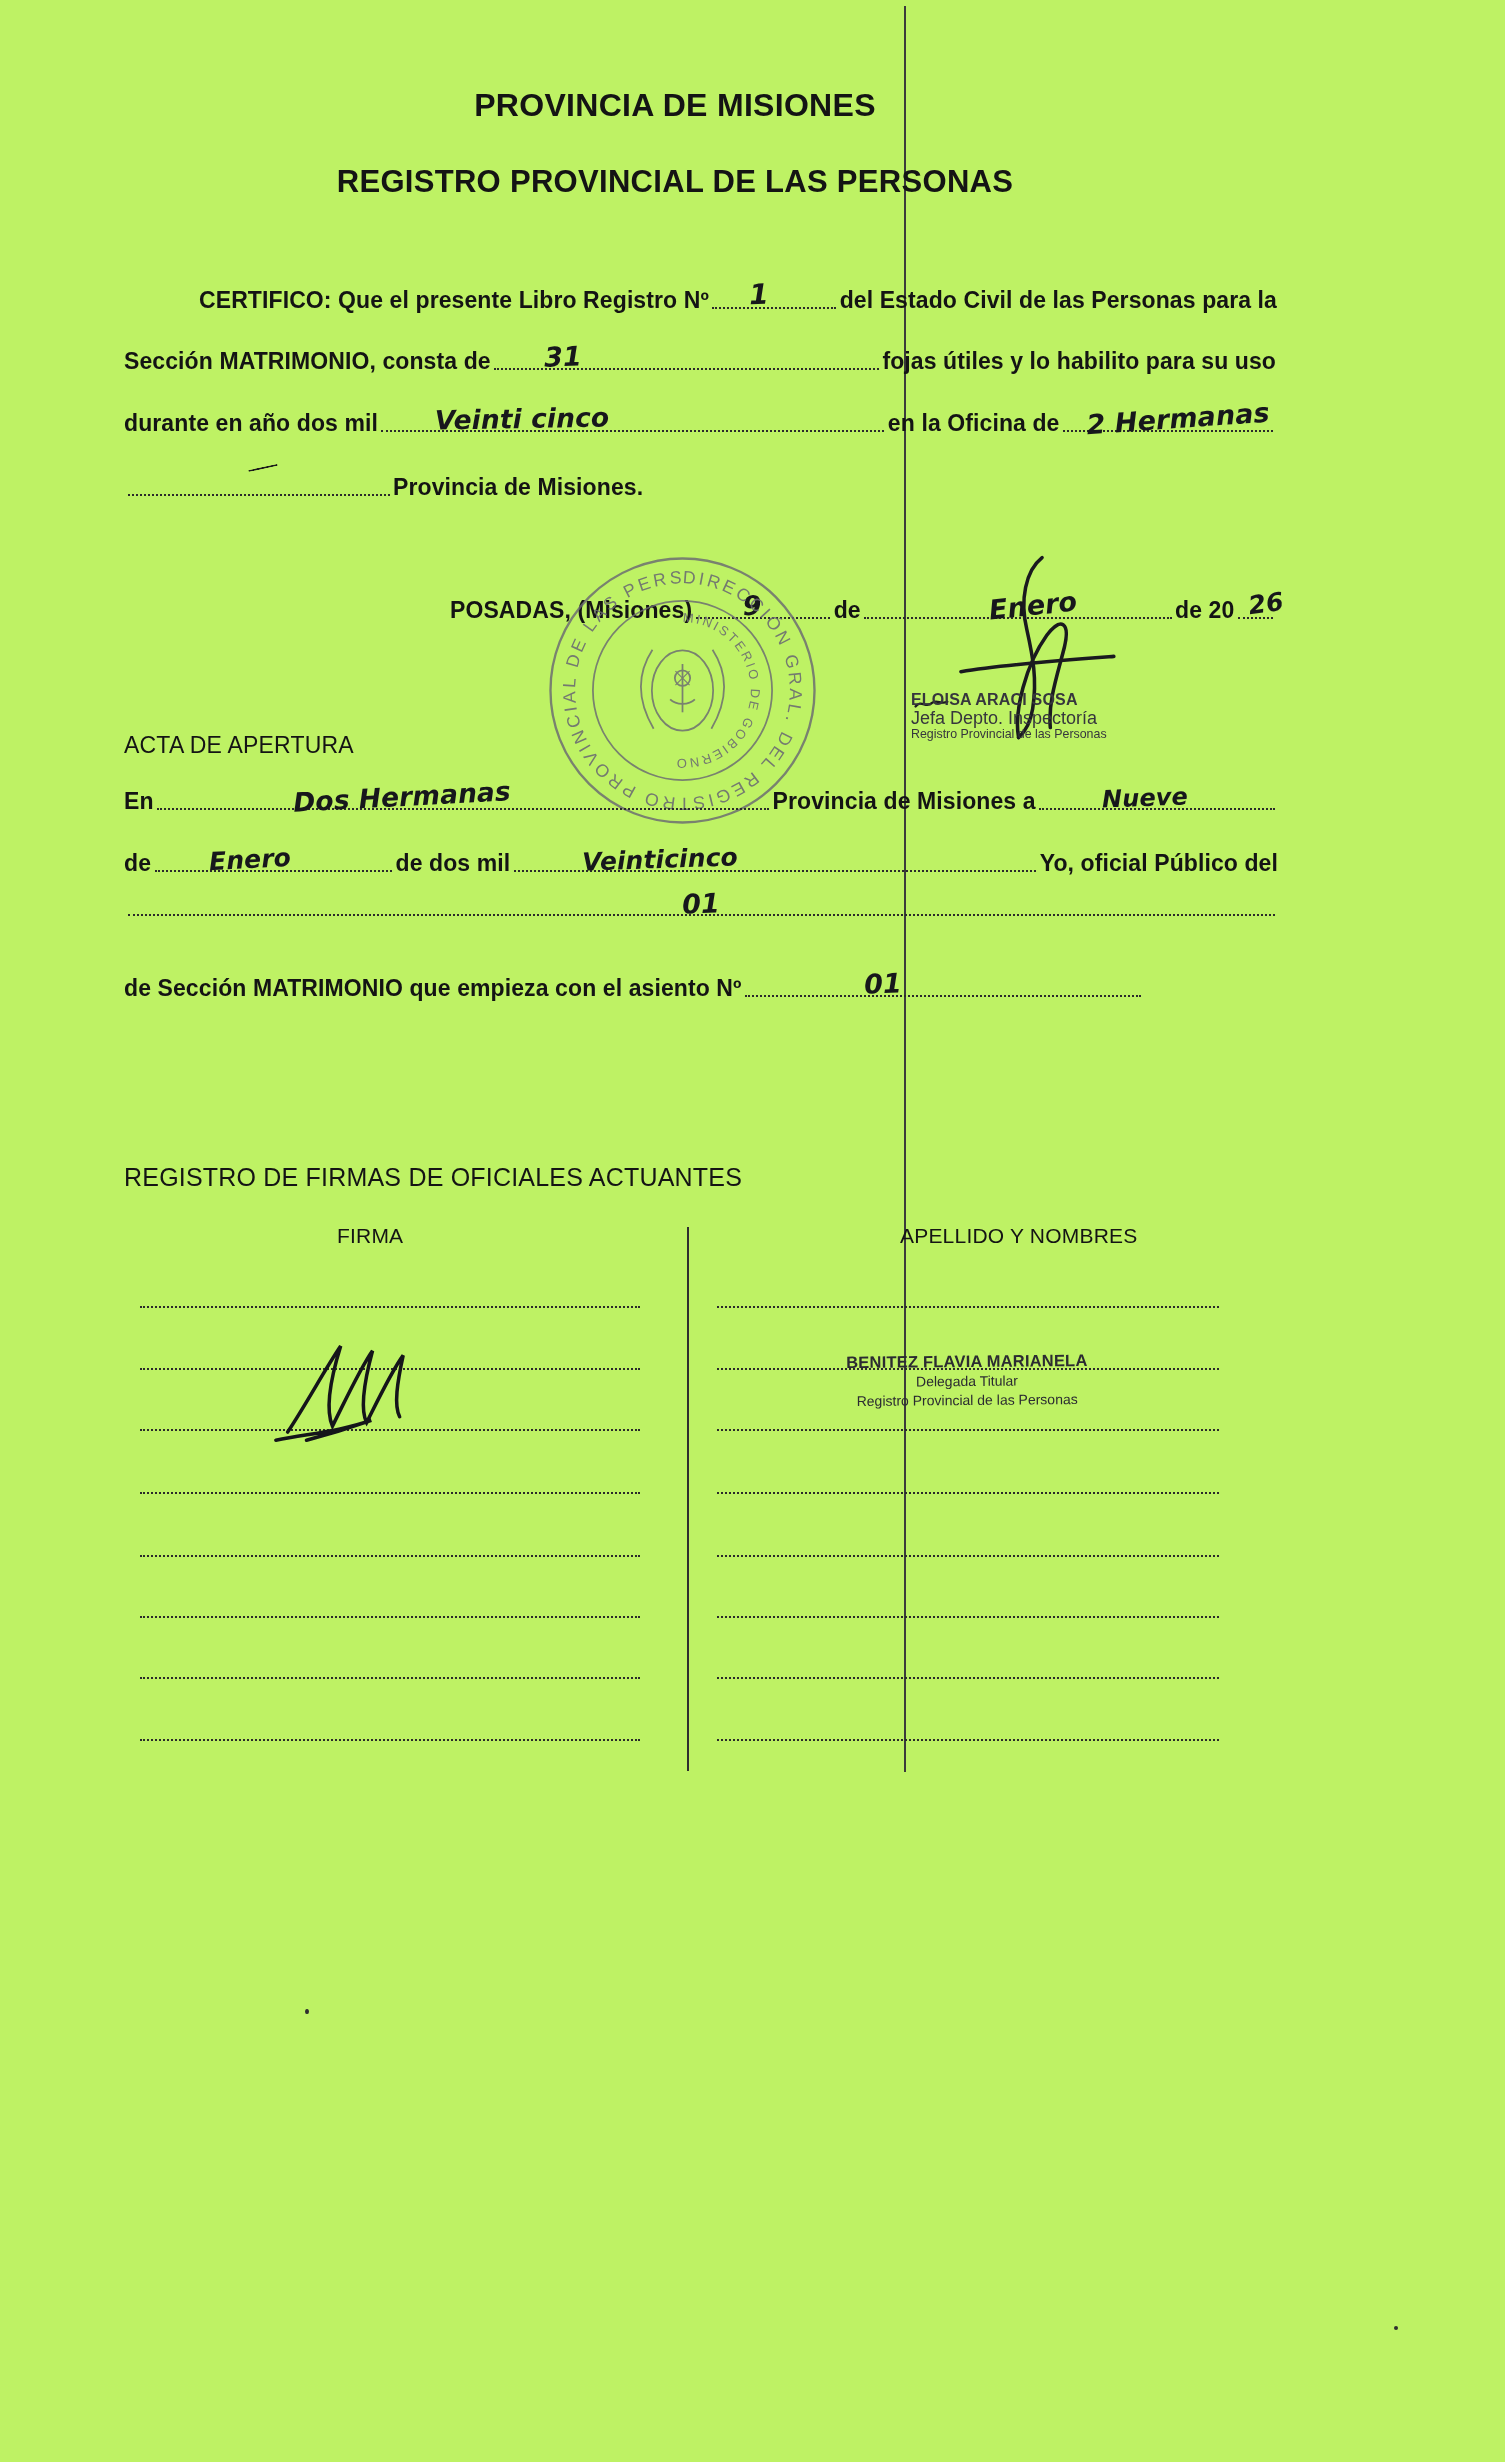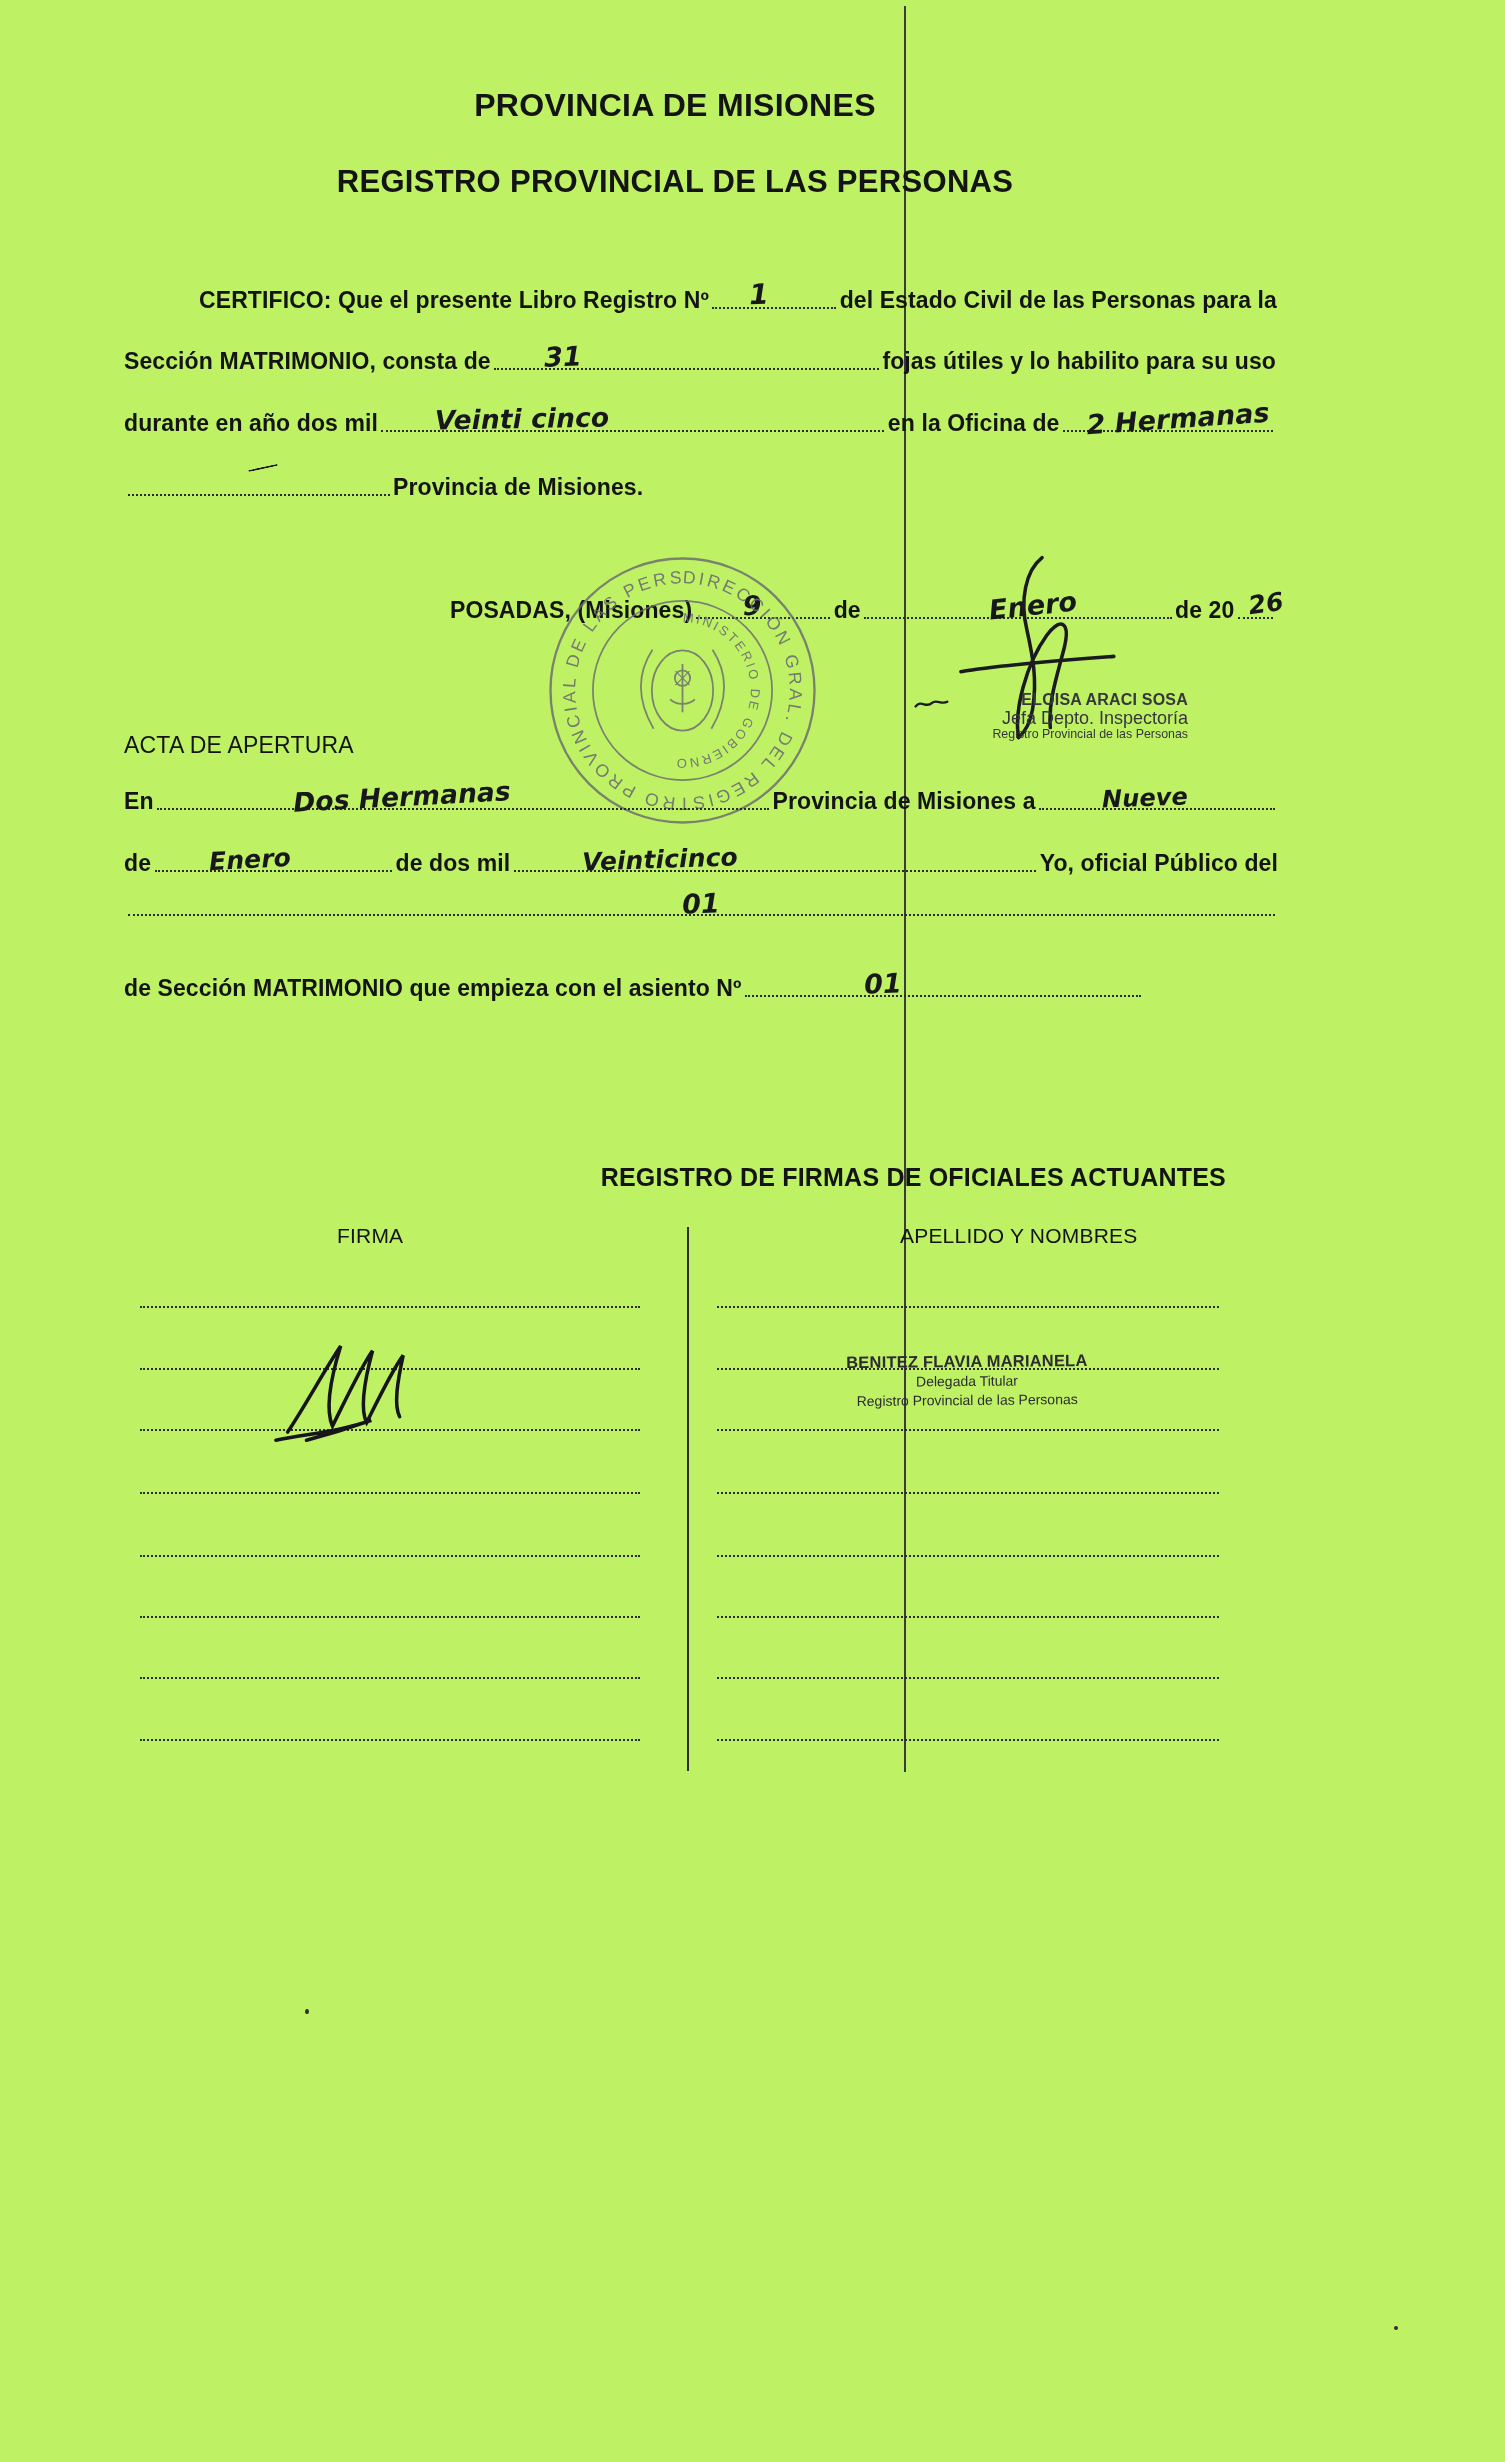--- a/index.html
+++ b/index.html
@@ -26,35 +26,35 @@
     margin:0 3.5px 5.3px 3.5px; position:relative; height:1.2px; min-width:20px;
   }
   .hand{
     position:absolute; bottom:-2.4px; left:50%;
     transform:translateX(-50%) rotate(-2deg);
     font-family:"DejaVu Sans",sans-serif; font-style:italic;
     font-size:26px; color:#17171c; white-space:nowrap; line-height:1;
   }
   .heading{ position:absolute; font-size:23px; letter-spacing:0.2px;text-align:right; }
   .section-title{
-    position:absolute; top:1163px; left:124px; width:1102px; text-align:right;
-    font-size:25px; font-weight:bold; letter-spacing:0.2px;
+    position:absolute; top:1163px; left:124px; width:1102px; text-align:left;
+    font-size:25px; font-weight:normal; letter-spacing:0.2px;
   }
   .col-header{ position:absolute; font-size:21px; letter-spacing:0.2px; }
   .sig-row{
     position:absolute; height:0; border-bottom:2.1px dotted #2a2a2a;
   }
   .vline{ position:absolute; background:#3b3b3b; }
   .seal{ position:absolute; pointer-events:none; }
   .sig-svg{ position:absolute; pointer-events:none; }
   .stamp-block{ position:absolute; text-align:center; color:#2b2b31; }
   .stamp-block .nm{ font-weight:bold; font-size:16.5px; letter-spacing:0.2px; line-height:21px;}
   .stamp-block .rl{ font-size:14px; line-height:19px;}
   .stamp-block .og{ font-size:14px; line-height:19px;}
-  .official-block{ position:absolute; text-align:right; color:#36363d; }
+  .official-block{ position:absolute; text-align:left; color:#36363d; }
   .official-block .nm{ font-weight:bold; font-size:16px; line-height:20px; letter-spacing:0.2px;}
   .official-block .rl{ font-size:18px; line-height:16px;}
   .official-block .og{ font-size:12.4px; line-height:16px;}
   .speck{ position:absolute; background:#2f2f2f; border-radius:50%; }
   .hand-dash{
     position:absolute; width:29.5px; height:0; border-top:2.9px solid #1a1a1a;
     transform:rotate(-12deg); border-radius:1.8px;
   }
 </style>
 </head>

